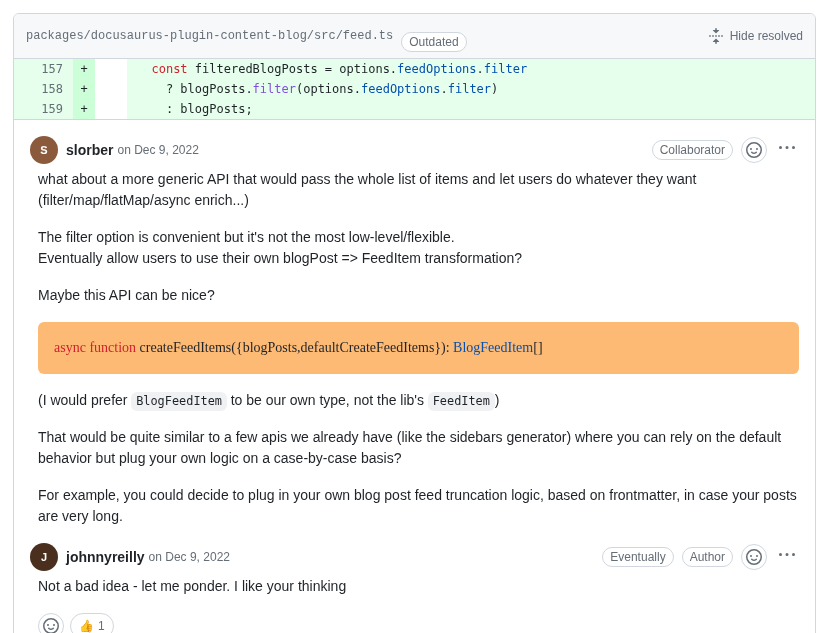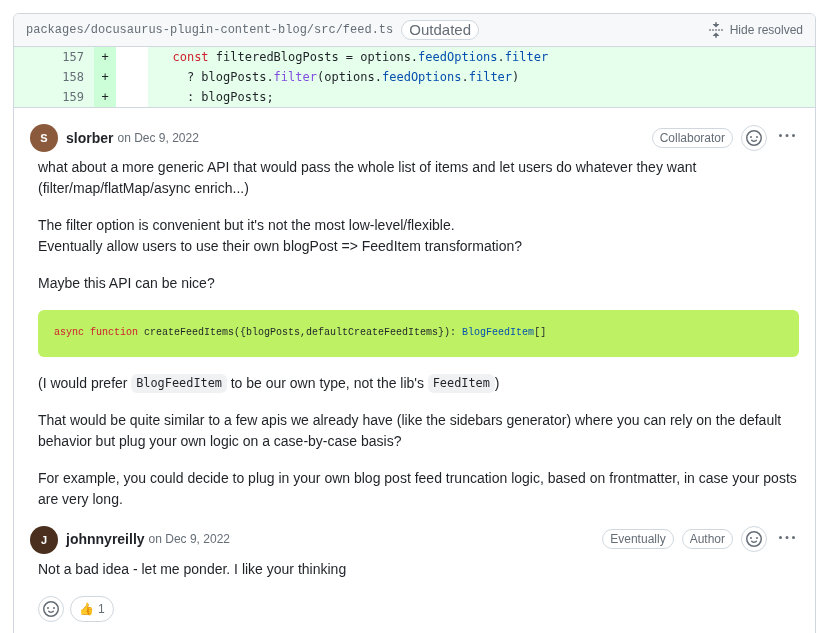--- a/index.html
+++ b/index.html
@@ -28,44 +28,45 @@
     .file-path {
       font-family: Liberation Mono, monospace;
       color: #656d76;
       white-space: nowrap;
     }
     .outdated-badge {
       display: inline-block;
       border: 1px solid #d0d7de;
       border-radius: 2em;
       padding: 0 7px;
-      font-size: 15px;
+      font-size: 12px;
       line-height: 18px;
       color: #656d76;
       margin-left: 8px;
       background: #fff;
+      margin-top: 12px;
     }
     .spacer { flex: 1; }
     .hide-resolved {
       display: flex;
       align-items: center;
       gap: 6px;
       color: #656d76;
       font-size: 12px;
       cursor: pointer;
     }
     .unfold-icon { width: 16px; height: 16px; fill: #656d76; }
     .code-block {
       font-family: ui-monospace, SFMono-Regular, Menlo, Consolas, monospace;
       font-size: 12px;
       border-bottom: 1px solid #d0d7de;
     }
     .code-line { display: flex; line-height: 20px; }
     .lineno {
-      width: 80px;
+      width: 59px;
       text-align: right;
       padding-right: 10px;
       color: #656d76;
       background: #e6ffec;
       user-select: none;
     }
     .addmark {
       width: 22px;
       text-align: center;
       color: #1f2328;
@@ -142,25 +143,25 @@
     .comment-body p { margin: 0 0 16px 0; }
     .comment-body p:last-child { margin-bottom: 0; }
     .code-tag {
       font-family: ui-monospace, SFMono-Regular, Menlo, Consolas, monospace;
       font-size: 11.9px;
       background: rgba(175,184,193,0.2);
       padding: 0.2em 0.4em;
       border-radius: 6px;
     }
     .snippet {
-      background: #bef264;
+      background: #fdba74;
       border-radius: 6px;
       padding: 16px;
-      font-family: Liberation Mono, monospace;
-      font-size: 10px;
+      font-family: Liberation Serif, serif;
+      font-size: 14px;
       overflow-x: auto;
       line-height: 1.45;
       margin: 0 0 16px 0;
       white-space: pre;
     }
     .snip-kw { color: #cf222e; }
     .snip-type { color: #0550ae; }
     .reactions { display: flex; gap: 6px; margin-top: 12px; }
     .reaction-btn {
       height: 26px;

